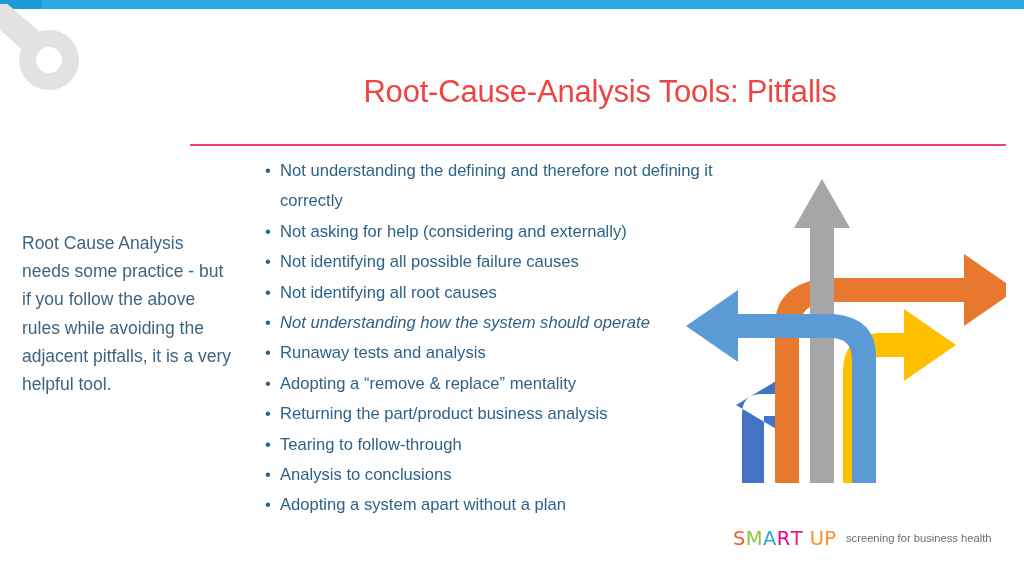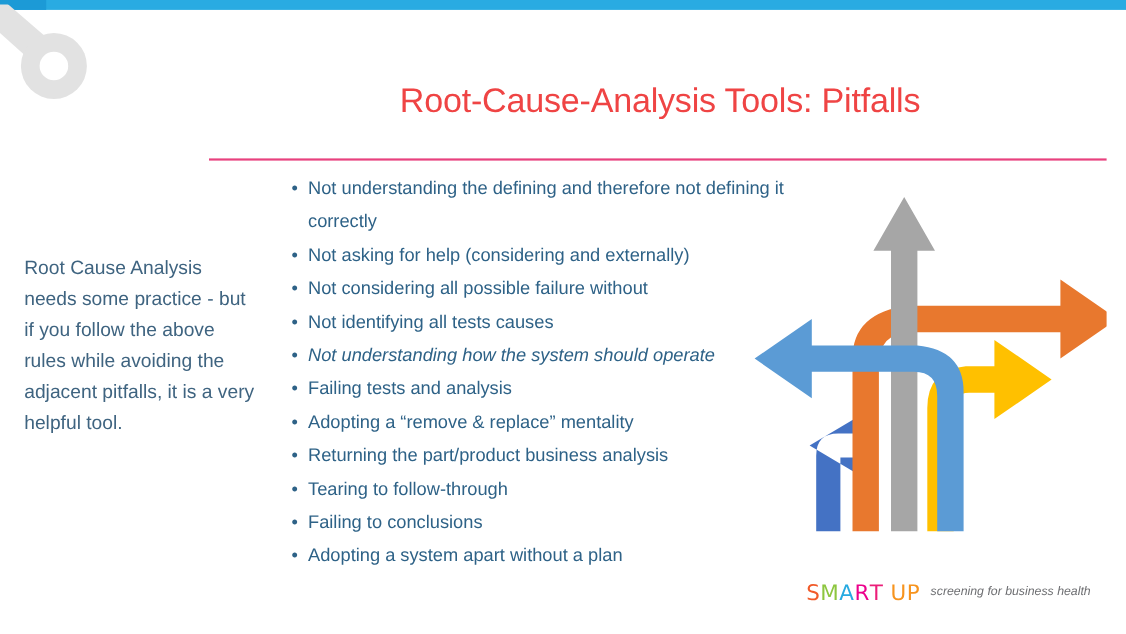--- a/index.html
+++ b/index.html
@@ -90,21 +90,20 @@
     line-height:24px;
     white-space:nowrap;
   }
   #logo-word span { display:inline-block; }
   #logo-tag {
     position:absolute; left:113px; top:5px;
     font-size:11.2px;
     color:#6D6E71;
     white-space:nowrap;
     font-family:"Liberation Sans", sans-serif;
-    font-style:italic;
   }
 </style>
 </head>
 <body>
 
 <div id="topbar">
   <div id="topbar-left"></div>
 </div>
 
 <svg id="deco-key" viewBox="0 0 110 100">
@@ -125,49 +124,49 @@
   <div class="bullet">
     <span class="dot">•</span>
     <span class="btxt">Not understanding the defining and therefore not defining it correctly</span>
   </div>
   <div class="bullet">
     <span class="dot">•</span>
     <span class="btxt">Not asking for help (considering and externally)</span>
   </div>
   <div class="bullet">
     <span class="dot">•</span>
-    <span class="btxt">Not considering all possible failure without</span>
+    <span class="btxt">Not identifying all possible failure causes</span>
   </div>
   <div class="bullet">
     <span class="dot">•</span>
-    <span class="btxt">Not identifying all tests causes</span>
+    <span class="btxt">Not identifying all root causes</span>
   </div>
   <div class="bullet justify">
     <span class="dot">•</span>
     <span class="btxt">Not understanding how the system should operate</span>
   </div>
   <div class="bullet">
     <span class="dot">•</span>
-    <span class="btxt">Failing tests and analysis</span>
+    <span class="btxt">Runaway tests and analysis</span>
   </div>
   <div class="bullet">
     <span class="dot">•</span>
     <span class="btxt">Adopting a “remove &amp; replace” mentality</span>
   </div>
   <div class="bullet">
     <span class="dot">•</span>
     <span class="btxt">Returning the part/product business analysis</span>
   </div>
   <div class="bullet">
     <span class="dot">•</span>
     <span class="btxt">Tearing to follow-through</span>
   </div>
   <div class="bullet">
     <span class="dot">•</span>
-    <span class="btxt">Failing to conclusions</span>
+    <span class="btxt">Analysis to conclusions</span>
   </div>
   <div class="bullet">
     <span class="dot">•</span>
     <span class="btxt">Adopting a system apart without a plan</span>
   </div>
 </div>
 
 <svg id="arrows" viewBox="0 0 330 330">
 
   <g>

